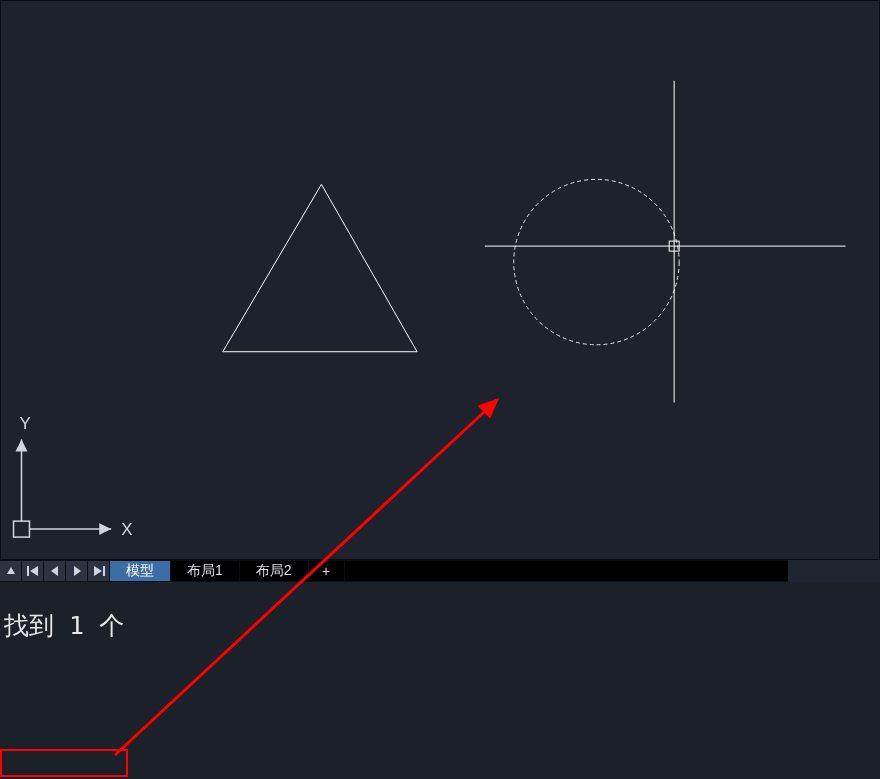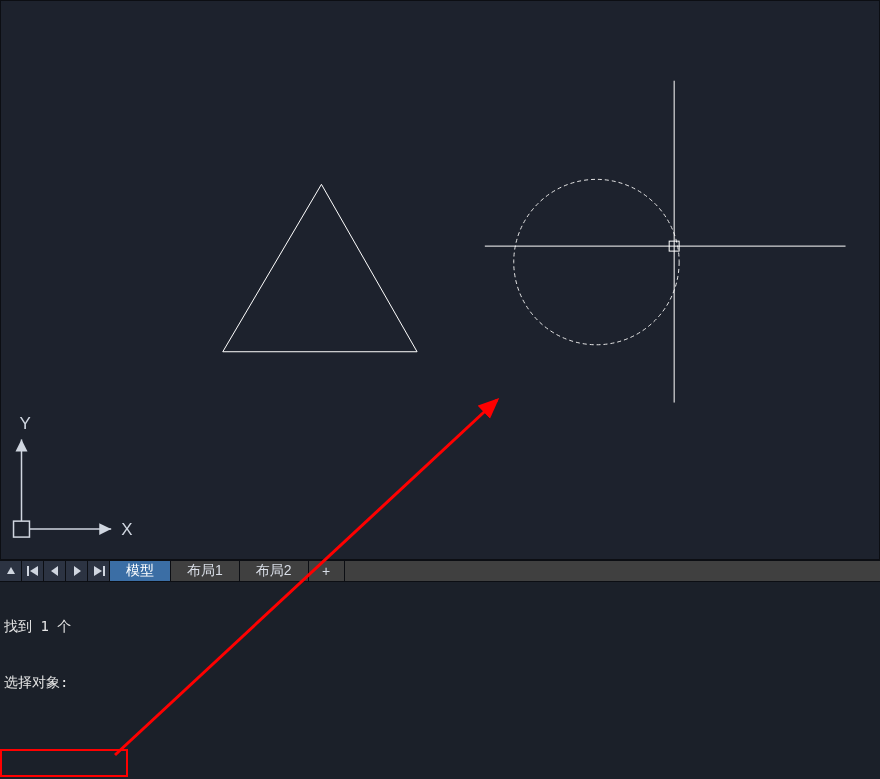--- a/index.html
+++ b/index.html
@@ -19,23 +19,23 @@
       background: #1d222d;
       border: 1px solid #0c0e13;
     }
     .canvas svg {
       width: 100%; height: 100%;
       display: block;
     }
     .tab-bar {
       position: absolute;
       top: 560px; left: 0;
-      width: 880px;
+      width: 788px;
       height: 22px;
-      background: #404040;
+      background: #000000;
       border-top: 1px solid #0c0e13;
       border-bottom: 1px solid #0c0e13;
       display: flex;
       align-items: stretch;
       font-size: 14px;
       color: #e6e6e6;
     }
     .tab-bar .nav-btn {
       width: 22px;
       display: flex;
@@ -63,21 +63,21 @@
       justify-content: center;
       padding: 0;
     }
     .cmd-area {
       position: absolute;
       top: 582px; left: 0;
       width: 880px;
       height: 197px;
       background: #1b2029;
       color: #e6e6e6;
-      font-size: 14px;
+      font-size: 25px;
       line-height: 28px;
       padding: 2px 4px;
       font-family: "SimSun", "Microsoft YaHei", monospace;
       white-space: pre;
     }
     .cmd-line { height: 28px; }
     .highlight-box {
       position: absolute;
       left: 0px;
       top: 749px;
@@ -162,21 +162,20 @@
   <div class="tab">
     <span>布局2</span>
   </div>
   <div class="tab plus">
     <span>+</span>
   </div>
 </div>
 
 <div class="cmd-area">
 <div class="cmd-line">找到 1 个</div>
-<div class="cmd-line">选择对象:</div>
 
 
 
 
 </div>
 
 <svg class="annotation-arrow">
   <defs>
     <marker id="arrowhead" markerWidth="8" markerHeight="8" refX="6" refY="3" orient="auto">
       <polygon points="0,0 7,3 0,6" fill="#ff0000"></polygon>

